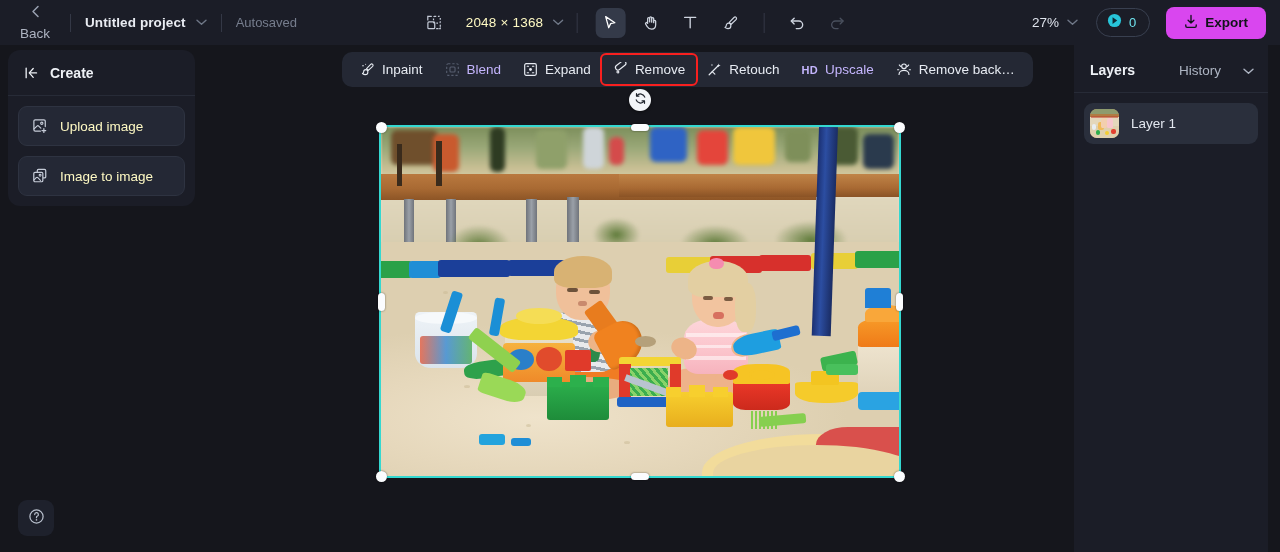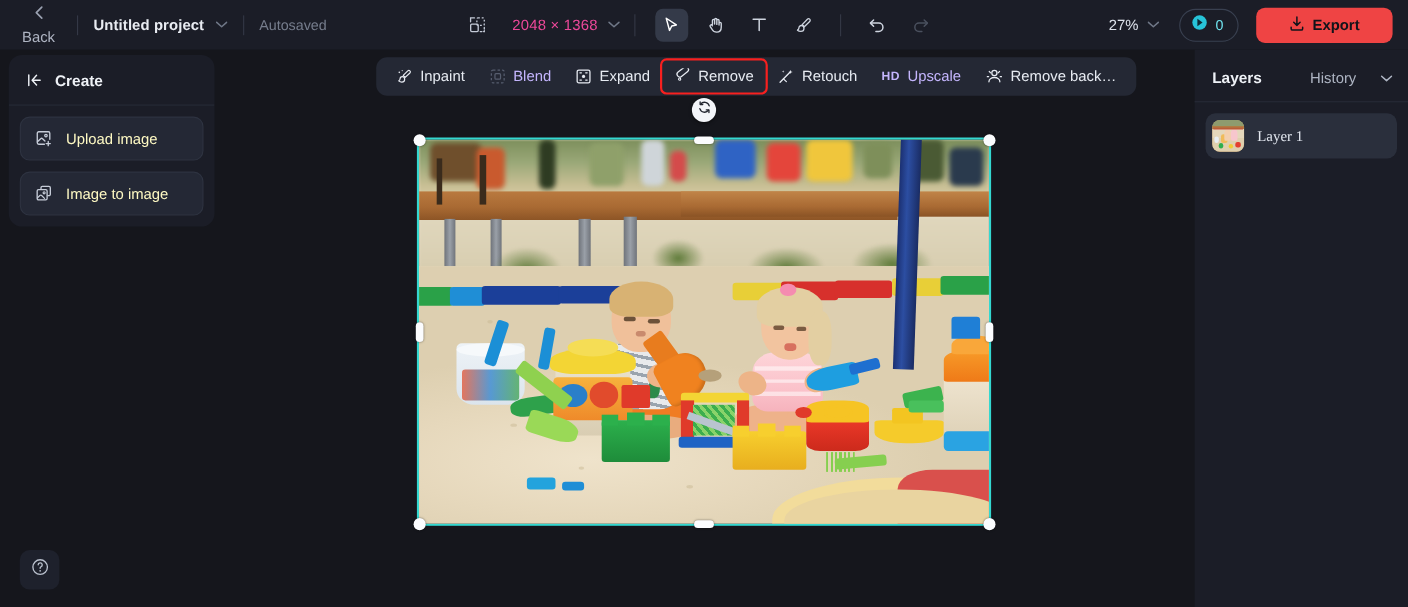--- a/index.html
+++ b/index.html
@@ -28,21 +28,21 @@
   .vdiv { width: 1px; height: 18px; background: #343846; margin: 0 14px; }
   .proj-name { color: #e9ecf2; font-size: 13.5px; font-weight: 600; letter-spacing: .1px; }
   .proj-caret { margin-left: 10px; color: #6f7787; display:flex; align-items:center; cursor:pointer; }
   .autosaved { color: #767d8d; font-size: 13px; }
 
   .tb-center {
     position: absolute; left: 50%; top: 0; transform: translateX(-50%);
     height: 45px; display: flex; align-items: center; gap: 0;
   }
   .canvas-size-icon { color: #c3c9d6; display:flex; align-items:center; cursor:pointer; padding: 4px; }
-  .canvas-dims { color: #ec4899; font-size: 13.5px; margin-left: 20px; letter-spacing:.2px; }
+  .canvas-dims { color: #fef9c3; font-size: 13.5px; margin-left: 20px; letter-spacing:.2px; }
   .dims-caret { margin-left: 9px; color: #6f7787; display:flex; align-items:center; cursor:pointer;}
   .tool-sep { width:1px; height:20px; background:#343846; margin: 0 13px; }
   .tool-btn {
     width: 30px; height: 30px; border-radius: 7px;
     display:flex; align-items:center; justify-content:center;
     color: #cfd5e0; cursor: pointer; margin: 0 5px;
   }
   .tool-btn.active { background: #343a49; color: #ffffff; }
   .tool-btn.disabled { color: #4a505e; cursor: default; }
 
@@ -53,22 +53,22 @@
   .zoom-val { color:#dfe4ed; font-size:13.5px; }
   .zoom-caret { margin-left: 8px; color:#6f7787; display:flex; align-items:center; cursor:pointer;}
   .credits {
     display:flex; align-items:center; gap:7px;
     border:1px solid #394050; border-radius: 999px;
     padding: 4px 13px 4px 10px; margin-left: 18px; cursor:pointer;
   }
   .credit-count { color:#6fe3ee; font-size:13px; }
   .export-btn {
     display:flex; align-items:center; gap:7px;
-    background:#ef4444; color:#11131a;
-    border-radius: 8px; padding: 7px 30px;
+    background:#d946ef; color:#11131a;
+    border-radius: 8px; padding: 7px 18px;
     font-size:13.5px; font-weight:700; margin-left: 16px; cursor:pointer;
   }
 
   
   .sidebar {
     position:absolute; left: 8px; top: 50px; width: 187px;
     background:#1b1d27; border-radius: 12px; overflow:hidden;
   }
   .sb-head {
     display:flex; align-items:center; gap:10px;
@@ -88,36 +88,35 @@
   
   .help-btn {
     position:absolute; left:18px; top:500px; width:36px; height:36px;
     background:#1e212c; border-radius:9px;
     display:flex; align-items:center; justify-content:center;
     color:#b9c0cd; cursor:pointer;
   }
 
   
   .rightpanel {
-    position:absolute; right:0; top:45px; width:194px; height:507px;
+    position:absolute; right:12px; top:45px; width:194px; height:507px;
     background:#1b1d27;
   }
   .rp-head {
     display:flex; align-items:center; justify-content:space-between;
     padding: 17px 14px 14px 16px;
     border-bottom:1px solid #272b37;
   }
   .rp-title { color:#eef1f6; font-size:14px; font-weight:700; }
   .rp-history { display:flex; align-items:flex-start; gap:22px; color:#aeb5c3; font-size:13.5px; cursor:pointer; }
   .rp-body { padding: 10px; }
   .layer-row {
     display:flex; align-items:center; gap:12px;
     background:#2a2f3c; border-radius:9px; padding:6px 10px 6px 6px;
     cursor:pointer;
-    font-family:Liberation Serif, serif;
   }
   .layer-thumb {
     width:29px; height:29px; border-radius:7px; overflow:hidden; flex:none;
     background:#caa06a; position:relative;
   }
   .layer-name { color:#e2e7ef; font-size:13.5px; }
 
   
   .edittoolbar {
     position:absolute; left:342px; top:52px; height:35px;

